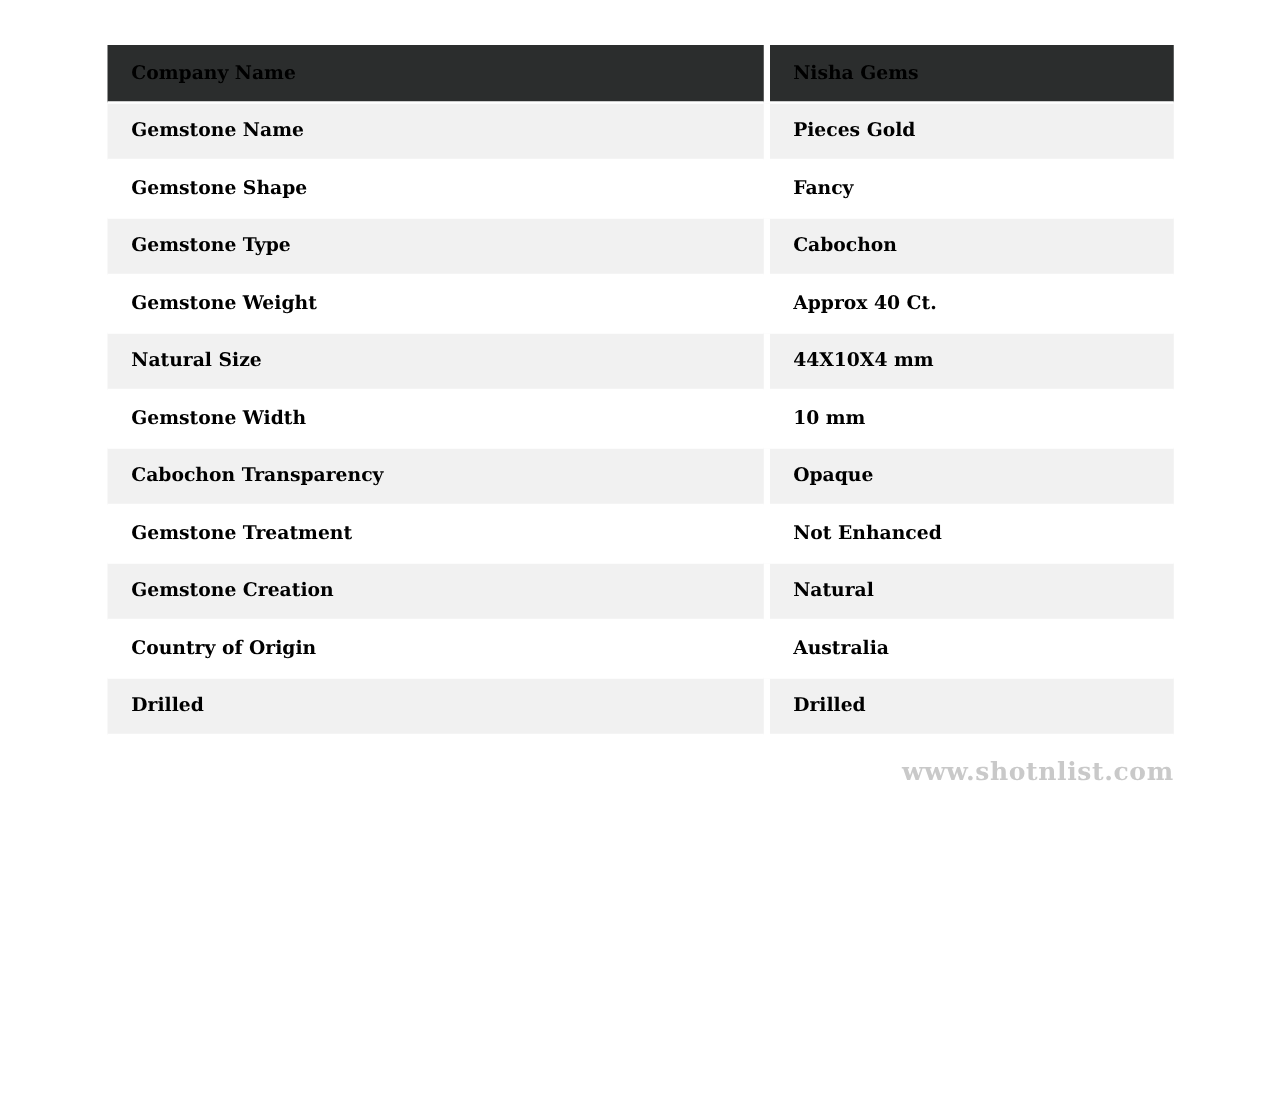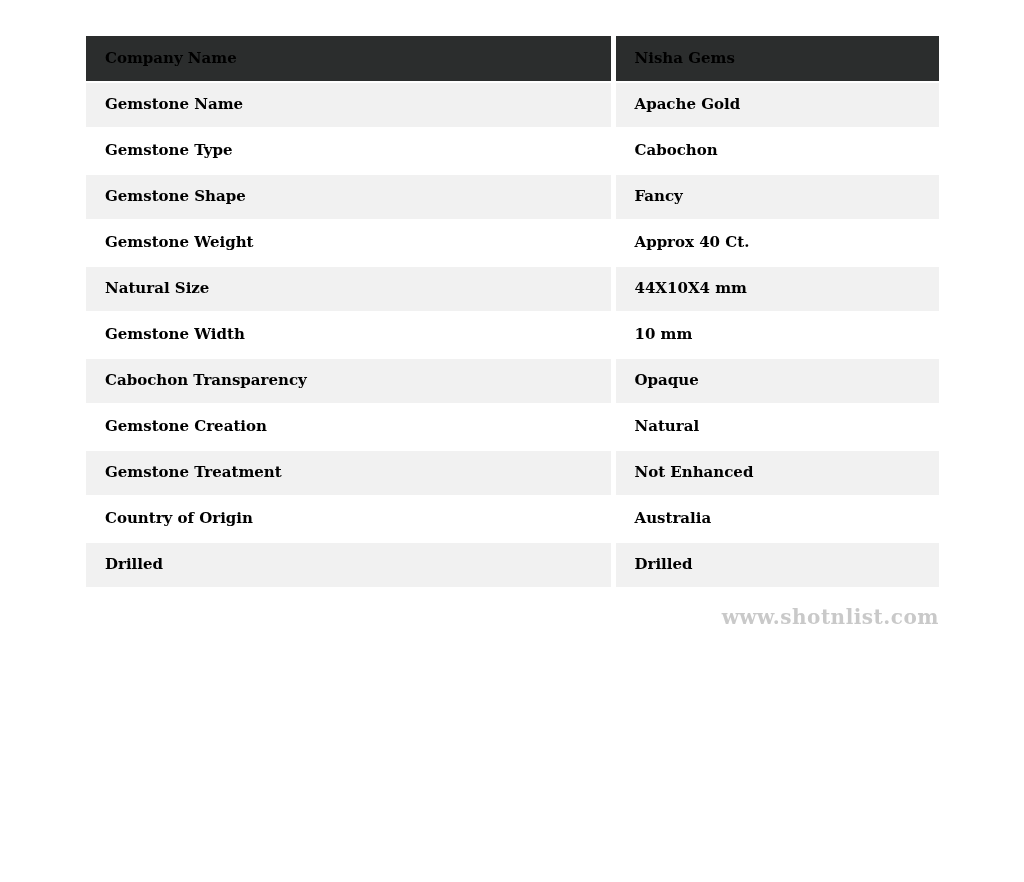--- a/index.html
+++ b/index.html
@@ -72,32 +72,32 @@
     </colgroup>
     <thead>
       <tr>
         <th>Company Name</th>
         <th>Nisha Gems</th>
       </tr>
     </thead>
     <tbody id="table-body">
   <tr>
     <td class="cell-label">Gemstone Name</td>
-    <td class="cell-value">Apache Gold</td>
+    <td class="cell-value">Pieces Gold</td>
   </tr>
 
 
   <tr>
-    <td class="cell-label">Gemstone Type</td>
-    <td class="cell-value">Cabochon</td>
+    <td class="cell-label">Gemstone Shape</td>
+    <td class="cell-value">Fancy</td>
   </tr>
 
   <tr>
-    <td class="cell-label">Gemstone Shape</td>
-    <td class="cell-value">Fancy</td>
+    <td class="cell-label">Gemstone Type</td>
+    <td class="cell-value">Cabochon</td>
   </tr>
 
   <tr>
     <td class="cell-label">Gemstone Weight</td>
     <td class="cell-value">Approx 40 Ct.</td>
   </tr>
 
   <tr>
     <td class="cell-label">Natural Size</td>
     <td class="cell-value">44X10X4 mm</td>
@@ -109,27 +109,27 @@
     <td class="cell-value">10 mm</td>
   </tr>
 
 
   <tr>
     <td class="cell-label">Cabochon Transparency</td>
     <td class="cell-value">Opaque</td>
   </tr>
 
   <tr>
-    <td class="cell-label">Gemstone Creation</td>
-    <td class="cell-value">Natural</td>
+    <td class="cell-label">Gemstone Treatment</td>
+    <td class="cell-value">Not Enhanced</td>
   </tr>
 
   <tr>
-    <td class="cell-label">Gemstone Treatment</td>
-    <td class="cell-value">Not Enhanced</td>
+    <td class="cell-label">Gemstone Creation</td>
+    <td class="cell-value">Natural</td>
   </tr>
 
   <tr>
     <td class="cell-label">Country of Origin</td>
     <td class="cell-value">Australia</td>
   </tr>
 
 
   <tr>
     <td class="cell-label">Drilled</td>

